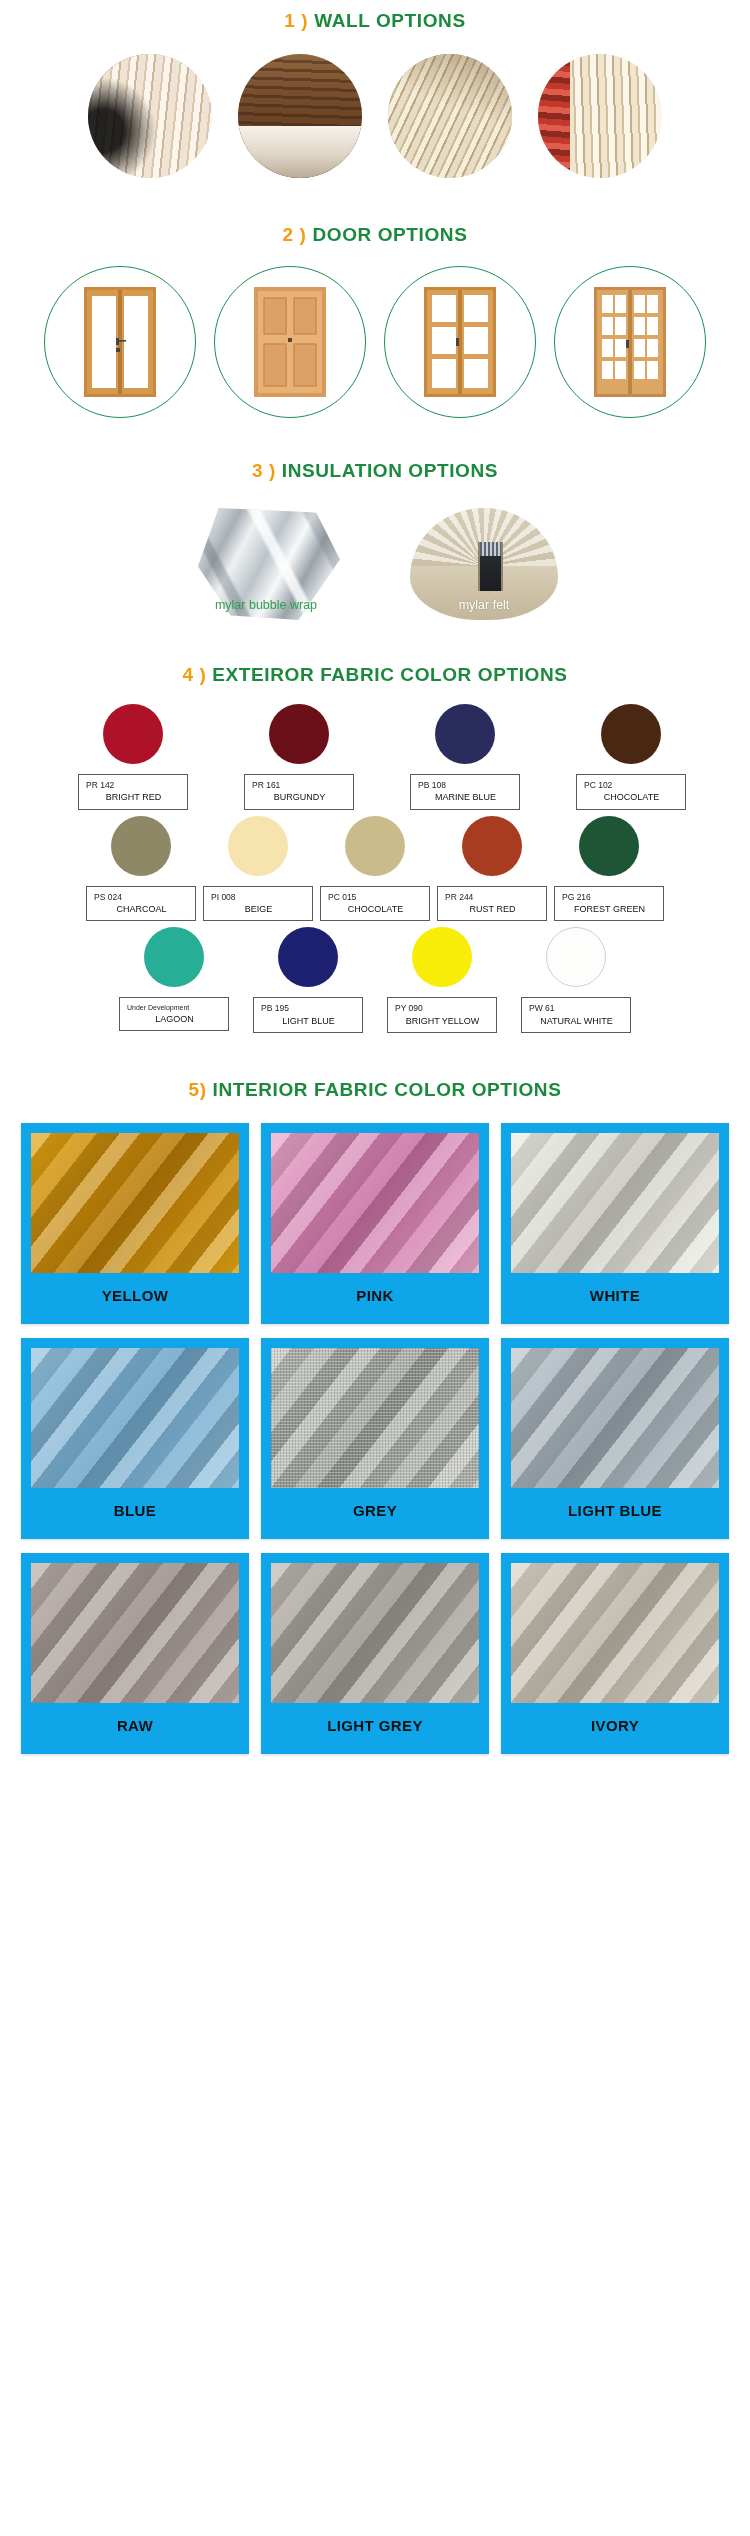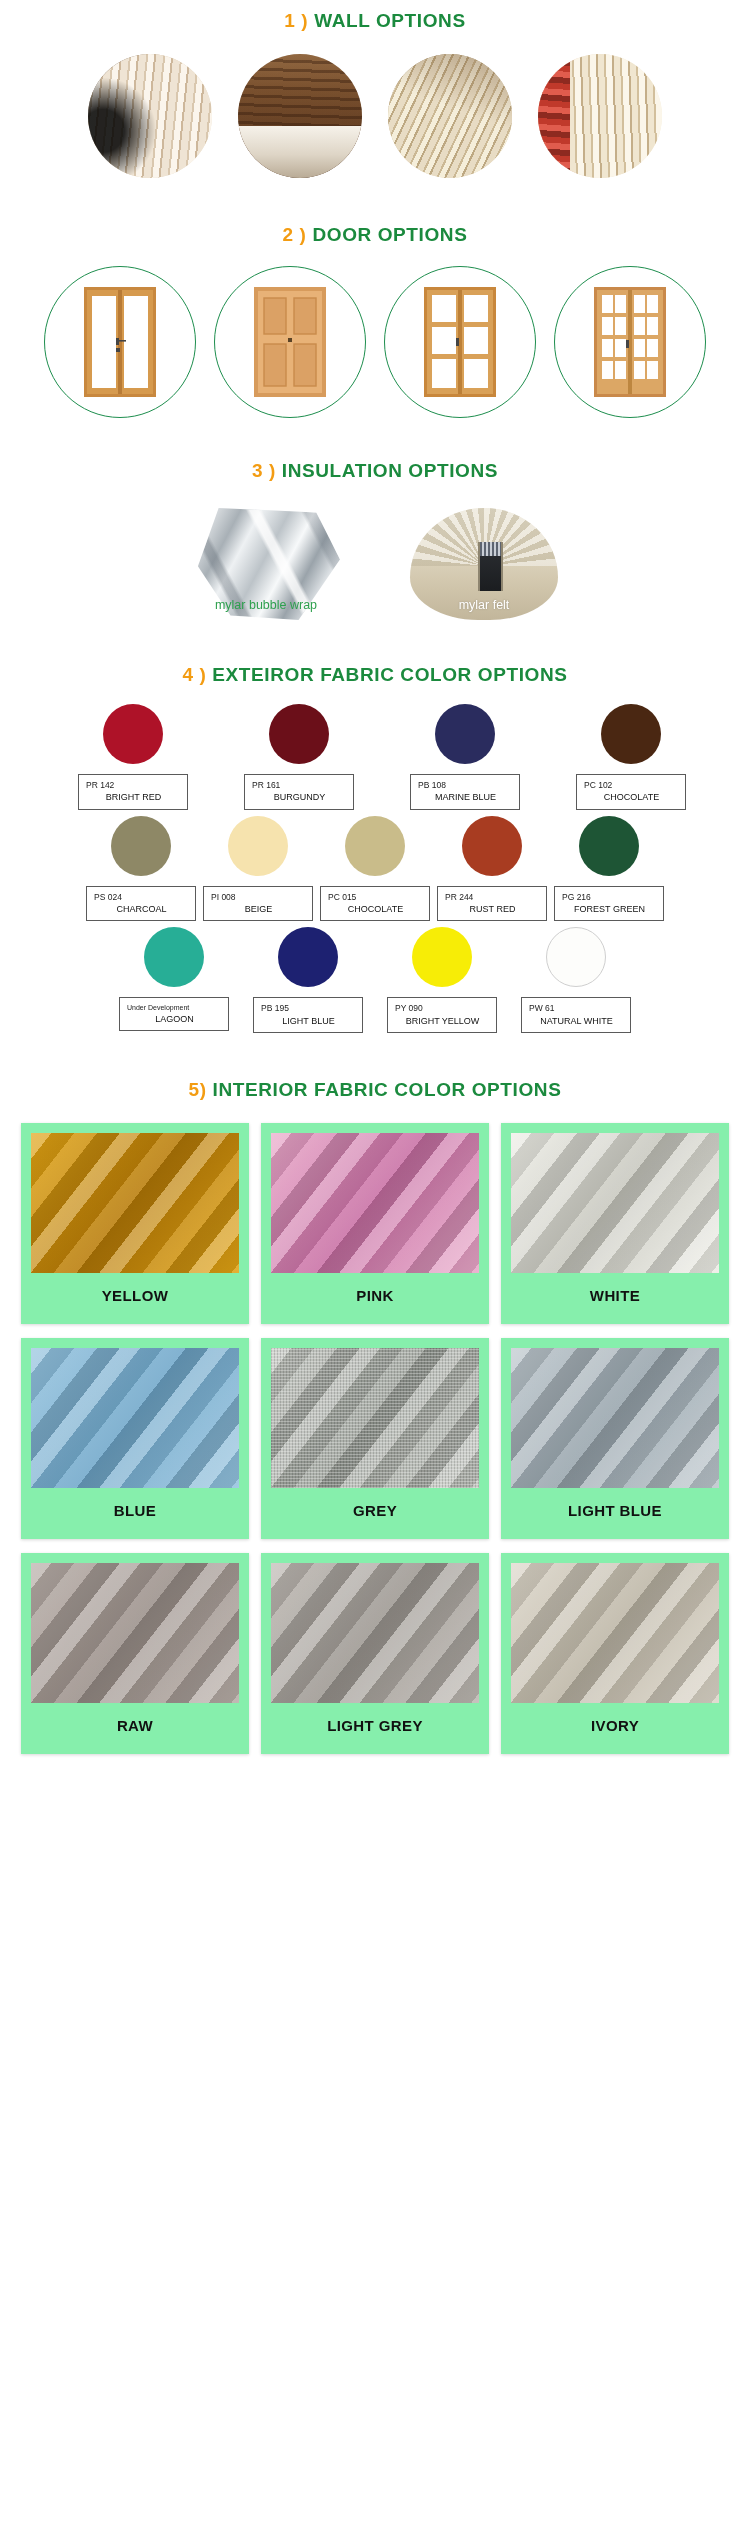--- a/index.html
+++ b/index.html
@@ -190,21 +190,21 @@
   .int-wrap {
     display: flex;
     flex-wrap: wrap;
     justify-content: center;
     gap: 14px 12px;
     margin-top: 22px;
     padding: 0 14px 26px;
   }
   .int-card {
     width: 228px;
-    background: #86efac;
+    background: #0ea5e9;
     box-shadow: 0 1px 3px rgba(0,0,0,.16);
     padding: 10px 10px 0;
   }
   .int-swatch { width: 100%; height: 140px; }
   .int-name {
     text-align: center;
     font-size: 15px;
     font-weight: bold;
     letter-spacing: .4px;
     padding: 14px 0 20px;

